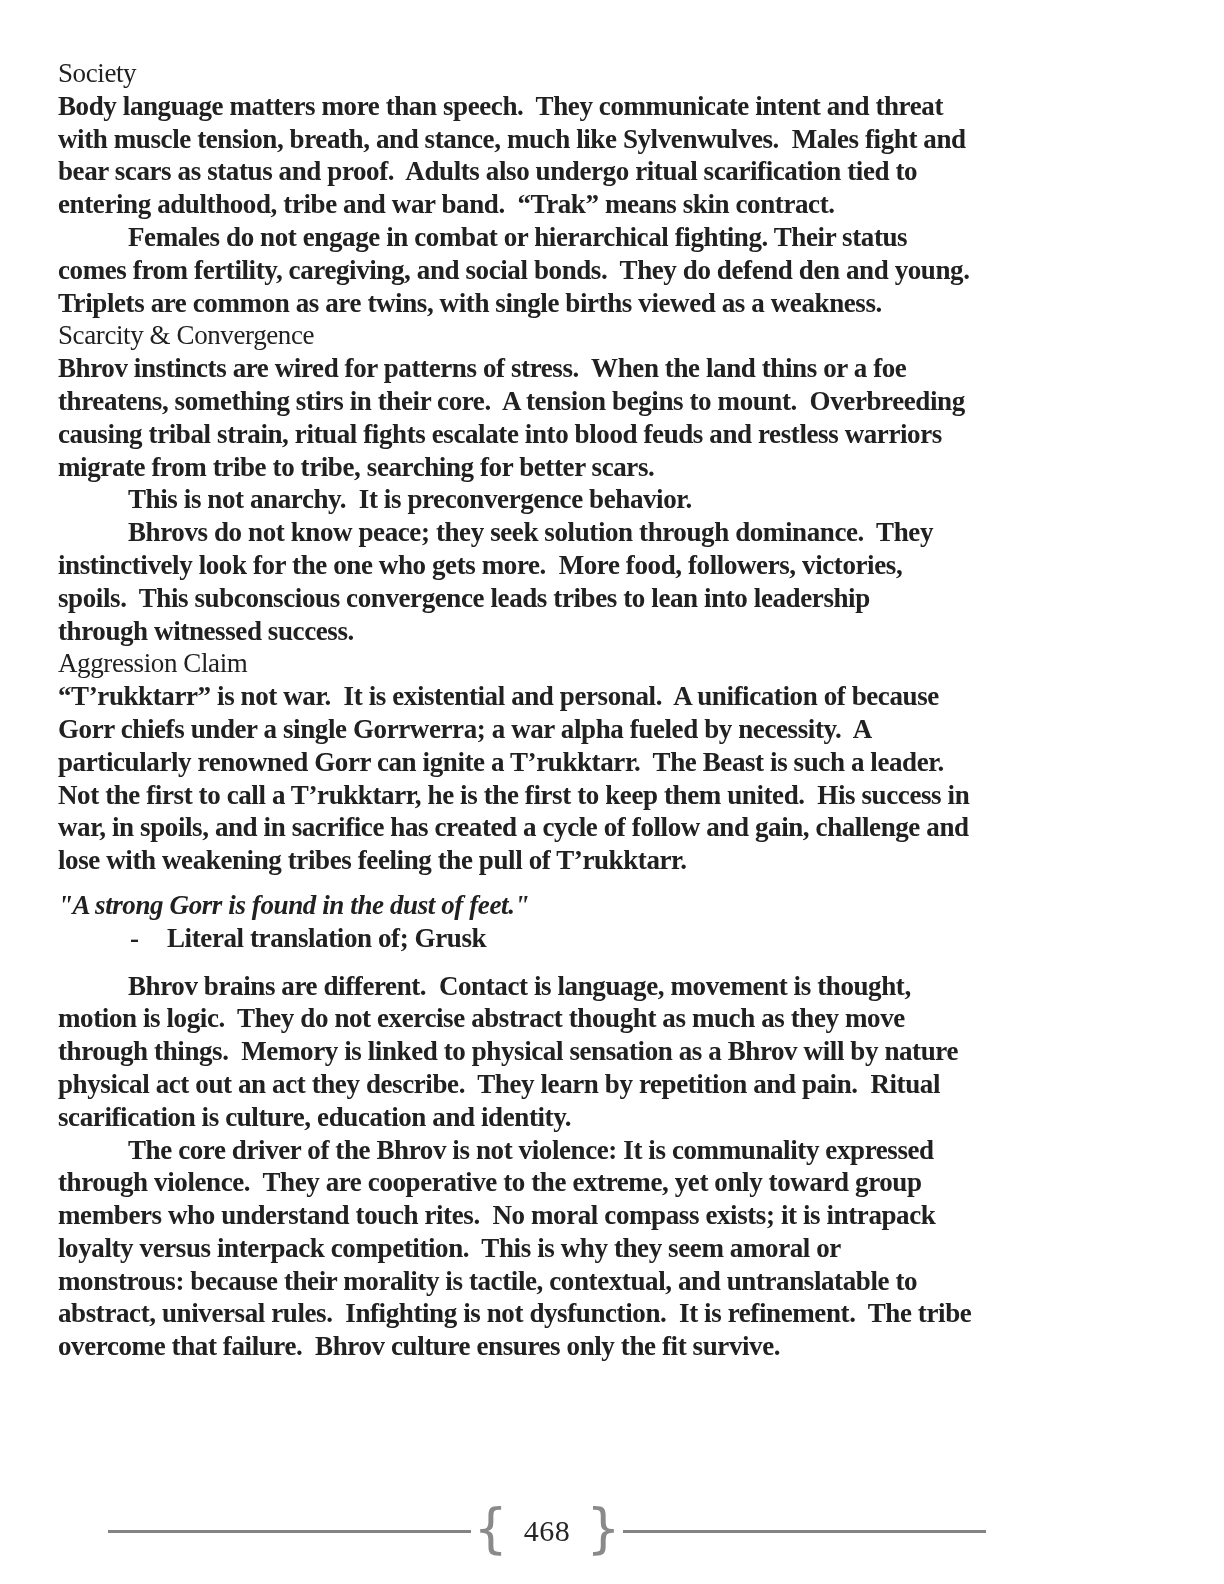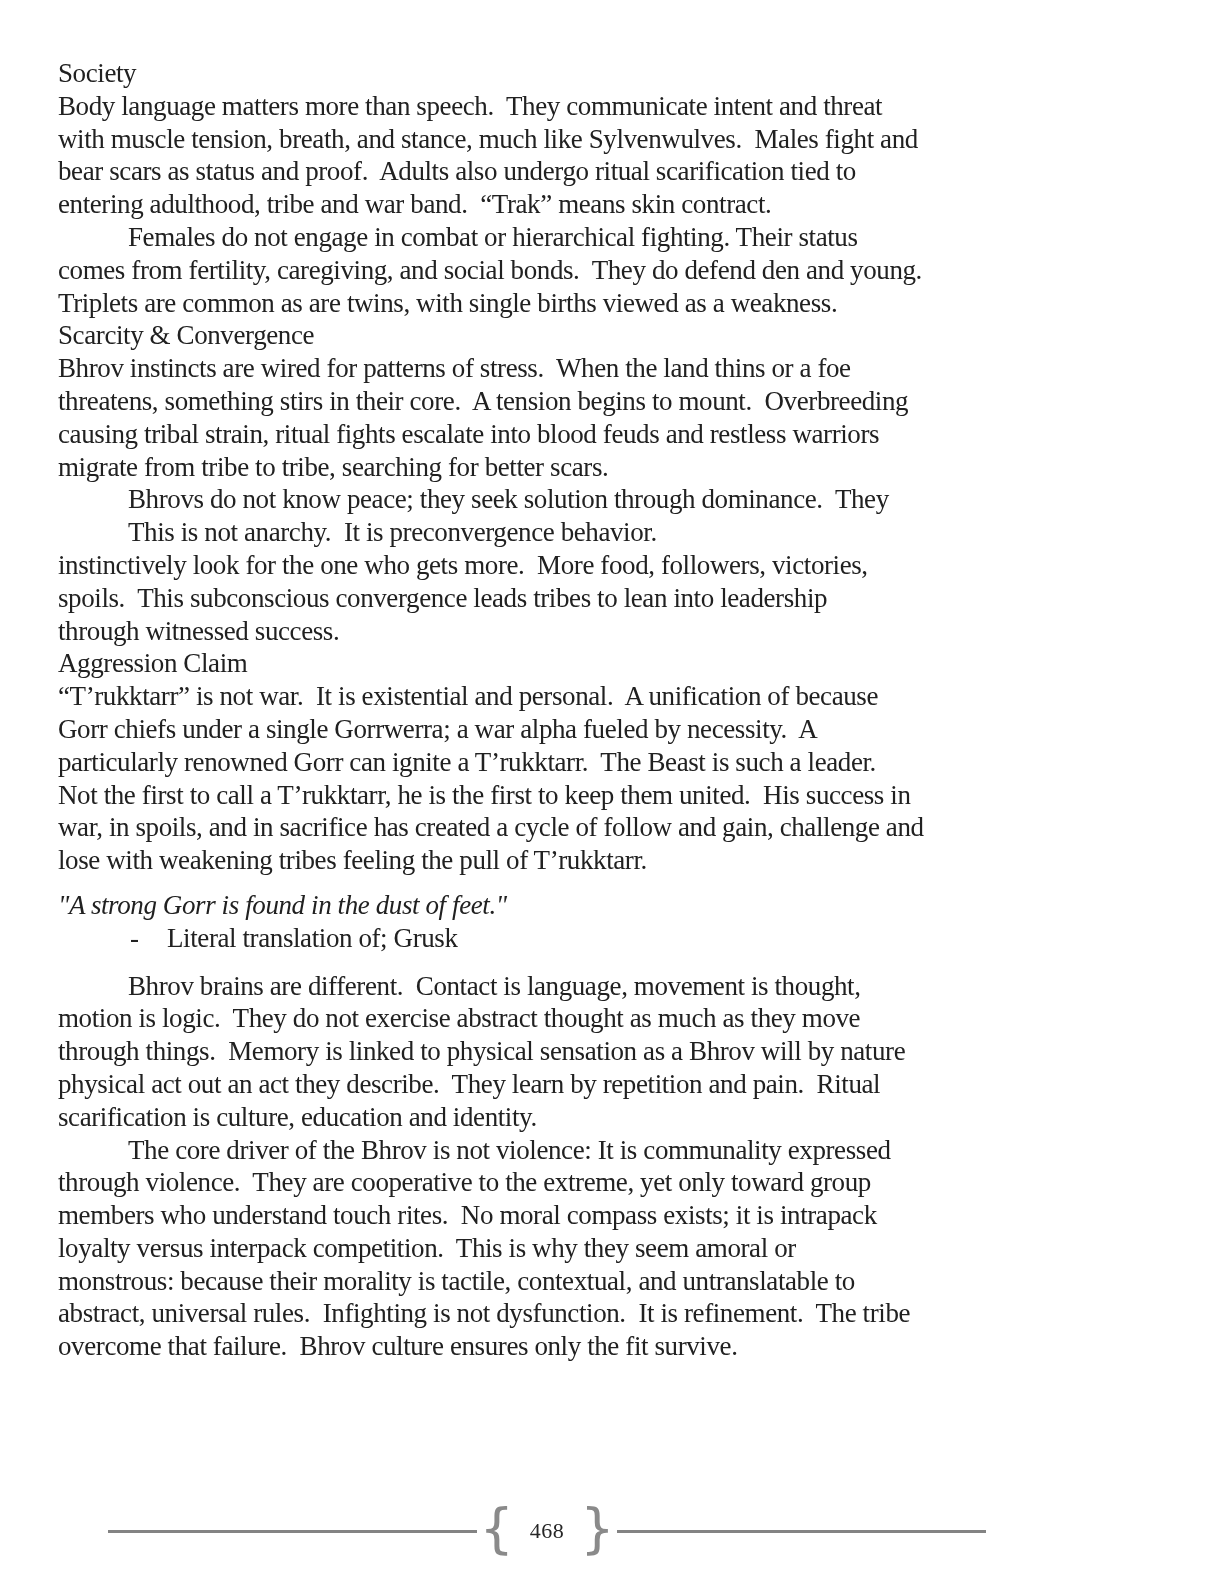--- a/index.html
+++ b/index.html
@@ -19,20 +19,21 @@
     position: absolute;
     left: 58px;
     top: 57px;
     width: 1120px;
   }
   .line, .heading {
     font-size: 27px;
     line-height: 32.8px;
     letter-spacing: -0.4px;
     white-space: pre;
+    font-weight: bold;
   }
   .heading {
     font-weight: 400;
   }
   .block-section.gap-above {
   }
   .indent {
     padding-left: 70px;
   }
   .quote-block {
@@ -65,21 +66,21 @@
   }
   .bracket {
     font-family: "DejaVu Sans", sans-serif;
     font-size: 54px;
     line-height: 1;
     color: #8a8a8a;
     margin: 0 2px;
     transform: translateY(-2px);
   }
   .page-num {
-    font-size: 22px;
+    font-size: 30px;
     color: #262626;
     margin: 0 14px;
     letter-spacing: 0.5px;
   }
 </style>
 </head>
 <body>
 
 <div class="content">
     <div class="block-section">
@@ -91,22 +92,22 @@
       <div class="line indent">Females do not engage in combat or hierarchical fighting. Their status</div>
       <div class="line">comes from fertility, caregiving, and social bonds.  They do defend den and young.</div>
       <div class="line">Triplets are common as are twins, with single births viewed as a weakness.</div>
     </div>
     <div class="block-section gap-above">
       <div class="heading">Scarcity &amp; Convergence</div>
       <div class="line">Bhrov instincts are wired for patterns of stress.  When the land thins or a foe</div>
       <div class="line">threatens, something stirs in their core.  A tension begins to mount.  Overbreeding</div>
       <div class="line">causing tribal strain, ritual fights escalate into blood feuds and restless warriors</div>
       <div class="line">migrate from tribe to tribe, searching for better scars.</div>
+      <div class="line indent">This is not anarchy.  It is preconvergence behavior.</div>
       <div class="line indent">Bhrovs do not know peace; they seek solution through dominance.  They</div>
-      <div class="line indent">This is not anarchy.  It is preconvergence behavior.</div>
       <div class="line">instinctively look for the one who gets more.  More food, followers, victories,</div>
       <div class="line">spoils.  This subconscious convergence leads tribes to lean into leadership</div>
       <div class="line">through witnessed success.</div>
     </div>
     <div class="block-section gap-above">
       <div class="heading">Aggression Claim</div>
       <div class="line">“T’rukktarr” is not war.  It is existential and personal.  A unification of because</div>
       <div class="line">Gorr chiefs under a single Gorrwerra; a war alpha fueled by necessity.  A</div>
       <div class="line">particularly renowned Gorr can ignite a T’rukktarr.  The Beast is such a leader.</div>
       <div class="line">Not the first to call a T’rukktarr, he is the first to keep them united.  His success in</div>

